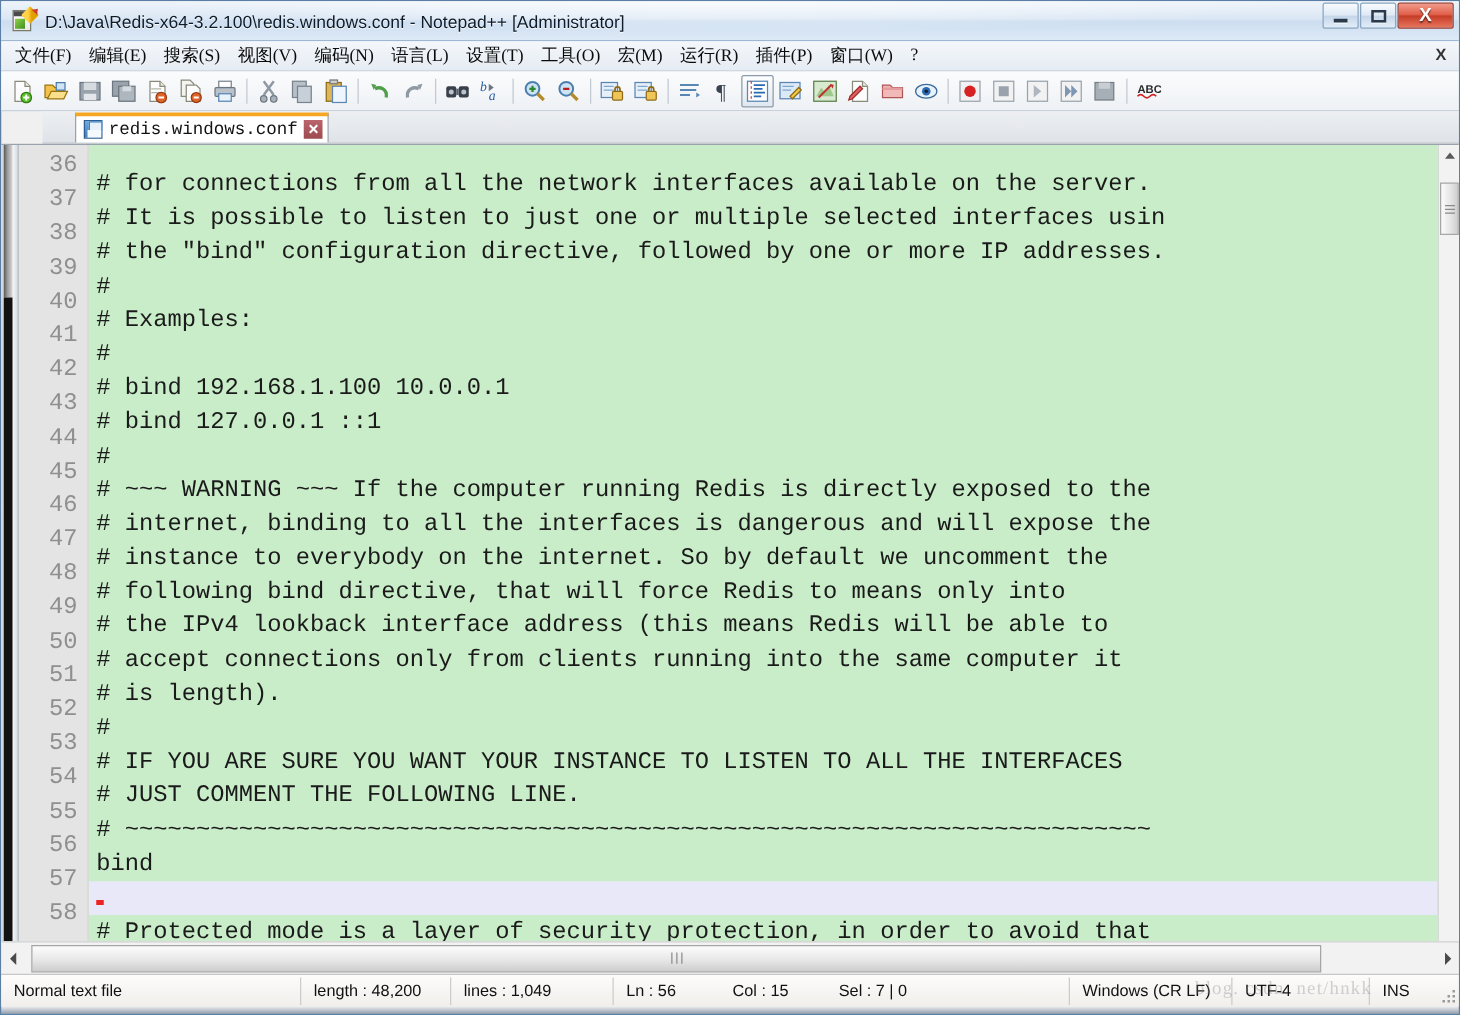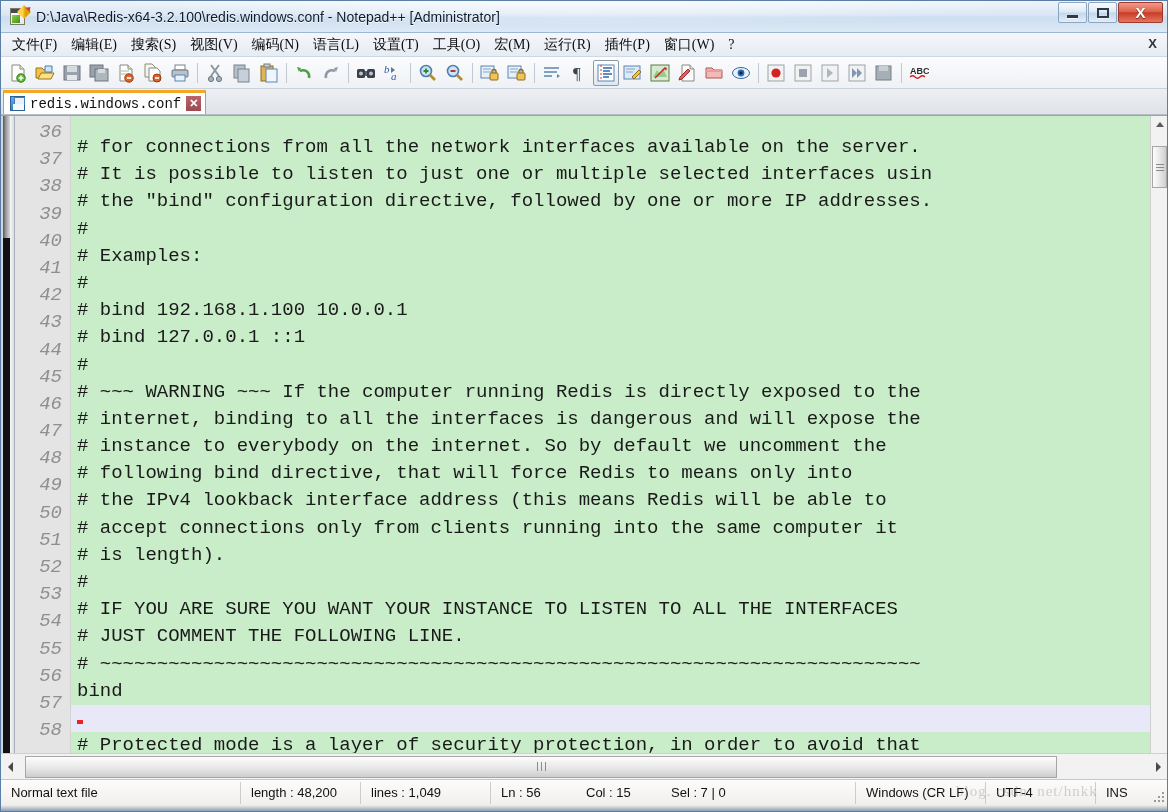--- a/index.html
+++ b/index.html
@@ -157,21 +157,22 @@
     width: 1px; height: 20px; background: #c2c9d2; margin: 0 3px;
     flex: none;
   }
 
   
   .tabbar {
     height: 26px;
     background: linear-gradient(180deg,#edeff2,#dfe3e8);
     border-bottom: 1px solid #b7bec7;
     display: flex; align-items: flex-end;
-    padding-left: 2px;
+    padding-left: 26px;
+    margin-left: 33px;
   }
   .tab {
     height: 24px;
     display: flex; align-items: center;
     padding: 0 4px 0 6px;
     background: #ffffff;
     border: 1px solid #9aa3ad;
     border-bottom: none;
     border-top: 3px solid #f5a623;
     position: relative;
@@ -226,21 +227,20 @@
   .edge-strip .dark-bot {
     position:absolute; left:2px; top:122px; bottom:0; width:7px;
     background: #111;
   }
   .gutter {
     width: 56px; flex: none;
     background: #e4e4e4;
     border-right: 1px solid #d3d3d3;
     padding-top: 3px;
     text-align: right;
-    font-style: italic;
   }
   .gutter .ln {
     height: 27.2px; line-height: 27.2px;
     font-family: "Liberation Mono", monospace;
     font-size: 19px;
     color: #8f8f8f;
     padding-right: 8px;
   }
   .code {
     flex: 1;

